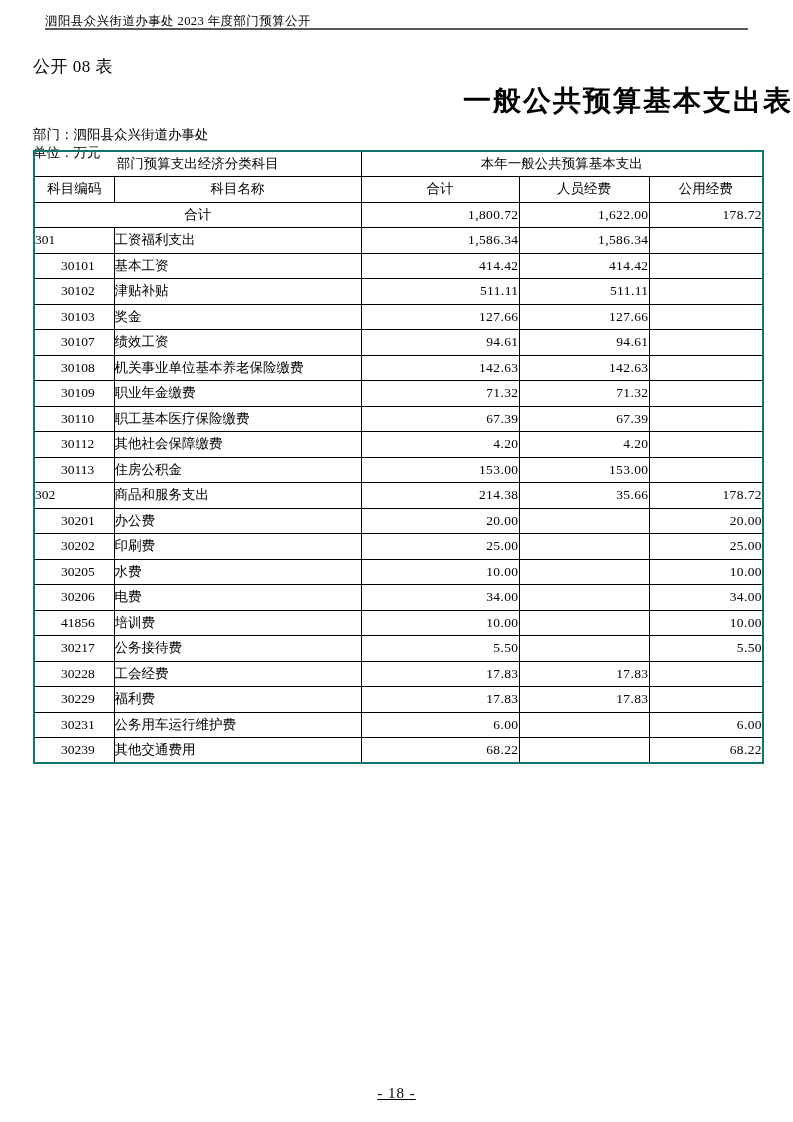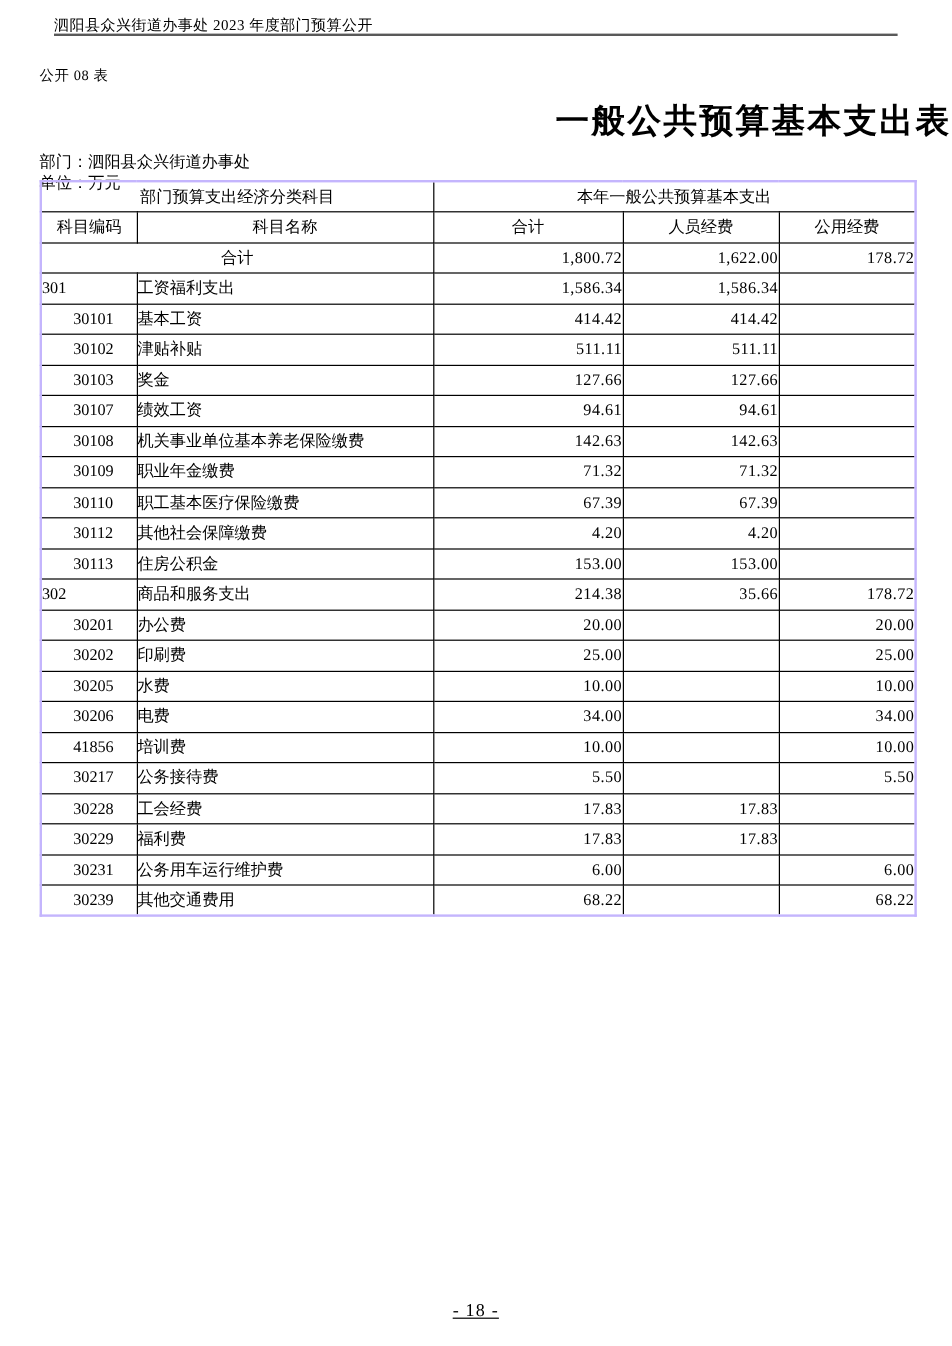--- a/index.html
+++ b/index.html
@@ -29,21 +29,21 @@
     left: 45px;
     top: 28px;
     width: 703px;
     height: 0;
     border-top: 2.5px solid #595959;
   }
   .sheet-label {
     position: absolute;
     left: 33px;
     top: 55px;
-    font-size: 12px;
+    font-size: 17px;
     letter-spacing: 0.5px;
   }
   .doc-title {
     position: absolute;
     left: 0;
     top: 82px;
     width: 100%;
     text-align: right;
     font-size: 28px;
     font-weight: 700;
@@ -62,21 +62,21 @@
   }
   .budget-table-wrap {
     position: absolute;
     left: 33px;
     top: 150px;
   }
   table.budget-table {
     border-collapse: collapse;
     table-layout: fixed;
     width: 729px;
-    border: 2px solid #c4b5fd;
+    border: 2px solid #0f766e;
   }
   .budget-table th,
   .budget-table td {
     border-left: 1px solid #000;
     border-right: 1px solid #000;
     border-top: 1.4px solid #000;
     border-bottom: 1.4px solid #000;
     height: 25.5px;
     font-size: 13.5px;
     font-weight: normal;

